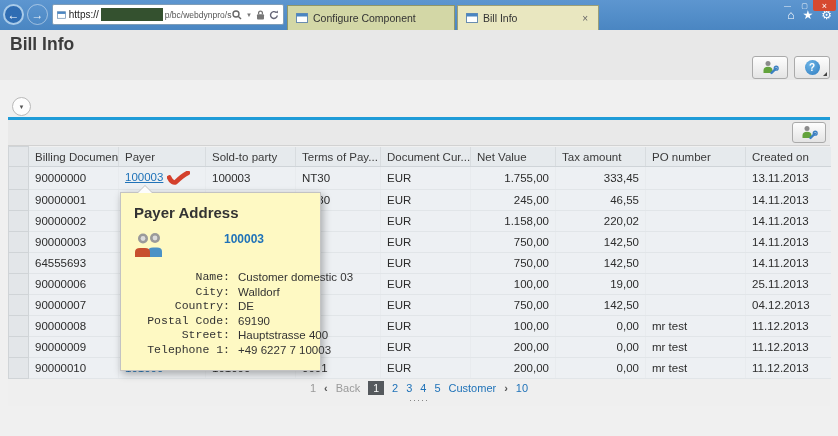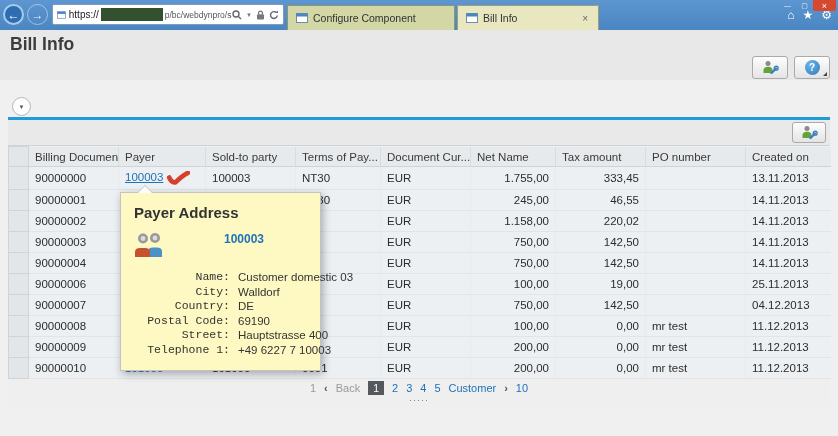--- a/index.html
+++ b/index.html
@@ -199,21 +199,21 @@
           <col style="width:85px">
       </colgroup>
       <thead>
         <tr>
           <th class="sel"></th>
           <th>Billing Document</th>
           <th>Payer</th>
           <th>Sold-to party</th>
           <th>Terms of Pay...</th>
           <th>Document Cur...</th>
-          <th>Net Name</th>
+          <th>Net Value</th>
           <th>Tax amount</th>
           <th>PO number</th>
           <th>Created on</th>
         </tr>
       </thead>
       <tbody>
           <tr>
             <td class="sel"></td>
             <td>90000000</td>
             <td><span class="link u">100003</span><svg class="chk" width="23" height="14" viewBox="0 0 24 15">
@@ -258,21 +258,21 @@
             <td></td>
             <td></td>
             <td>EUR</td>
             <td class="num">750,00</td>
             <td class="num">142,50</td>
             <td></td>
             <td>14.11.2013</td>
           </tr>
           <tr>
             <td class="sel"></td>
-            <td>90000004</td>
+            <td>64555693</td>
             <td></td>
             <td></td>
             <td></td>
             <td>EUR</td>
             <td class="num">750,00</td>
             <td class="num">142,50</td>
             <td></td>
             <td>14.11.2013</td>
           </tr>
           <tr>

